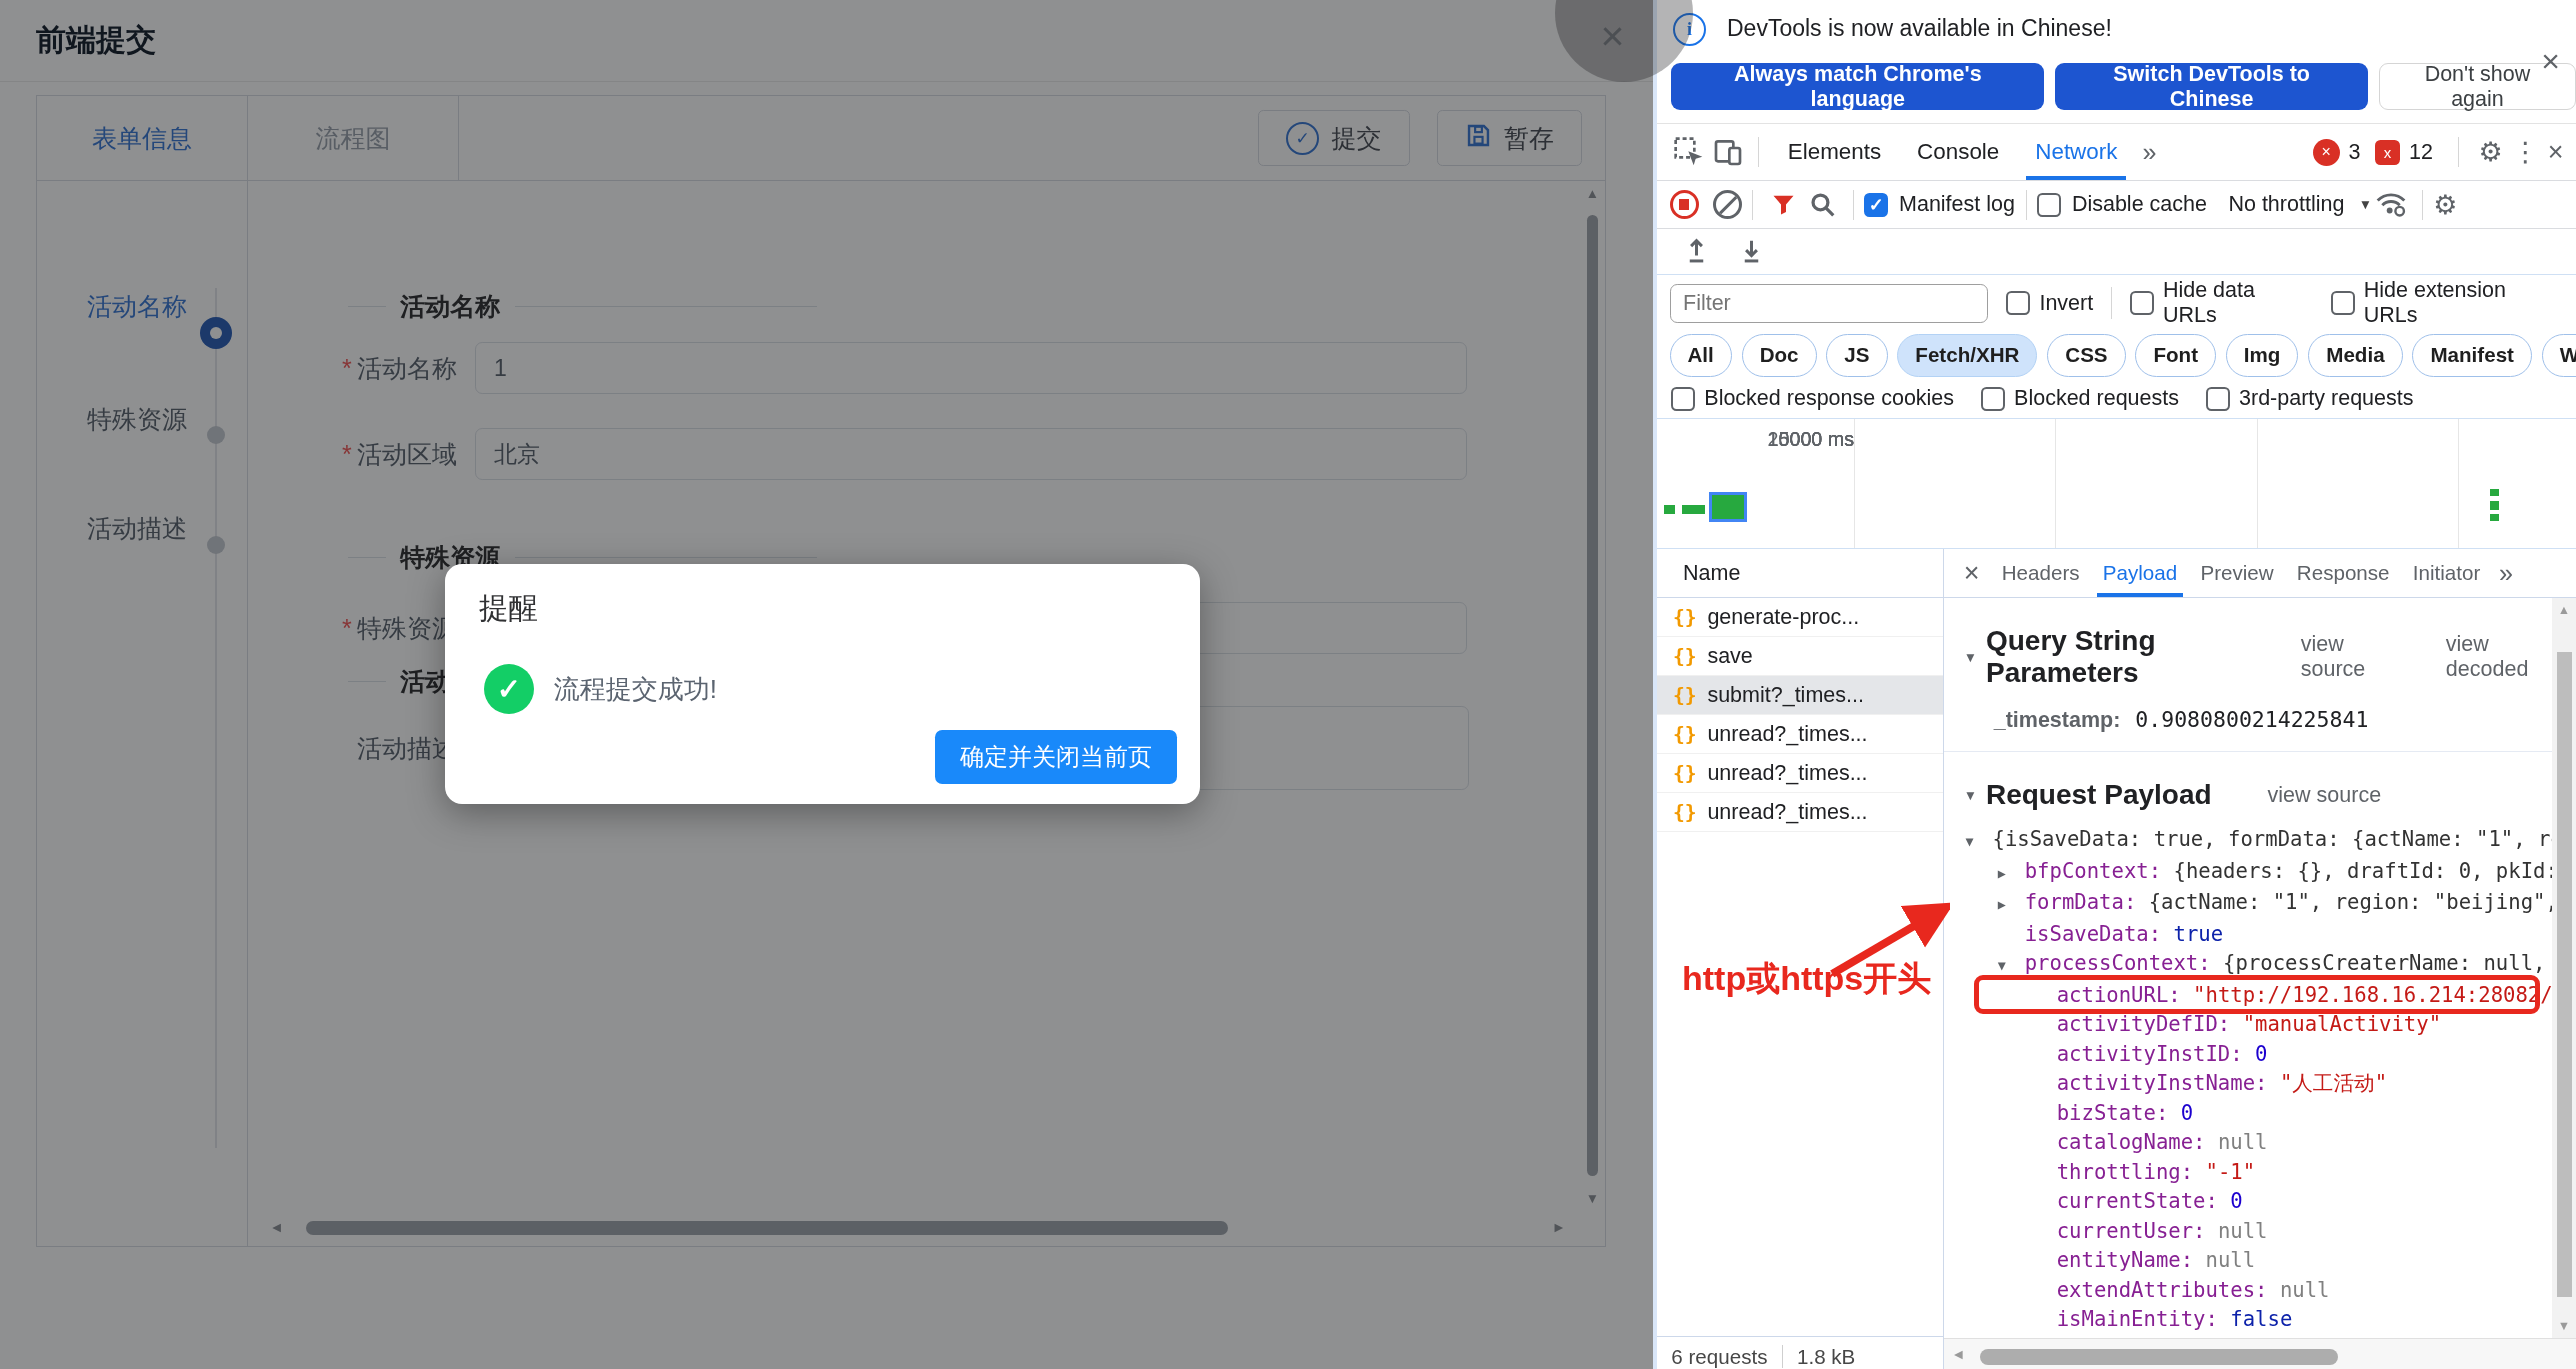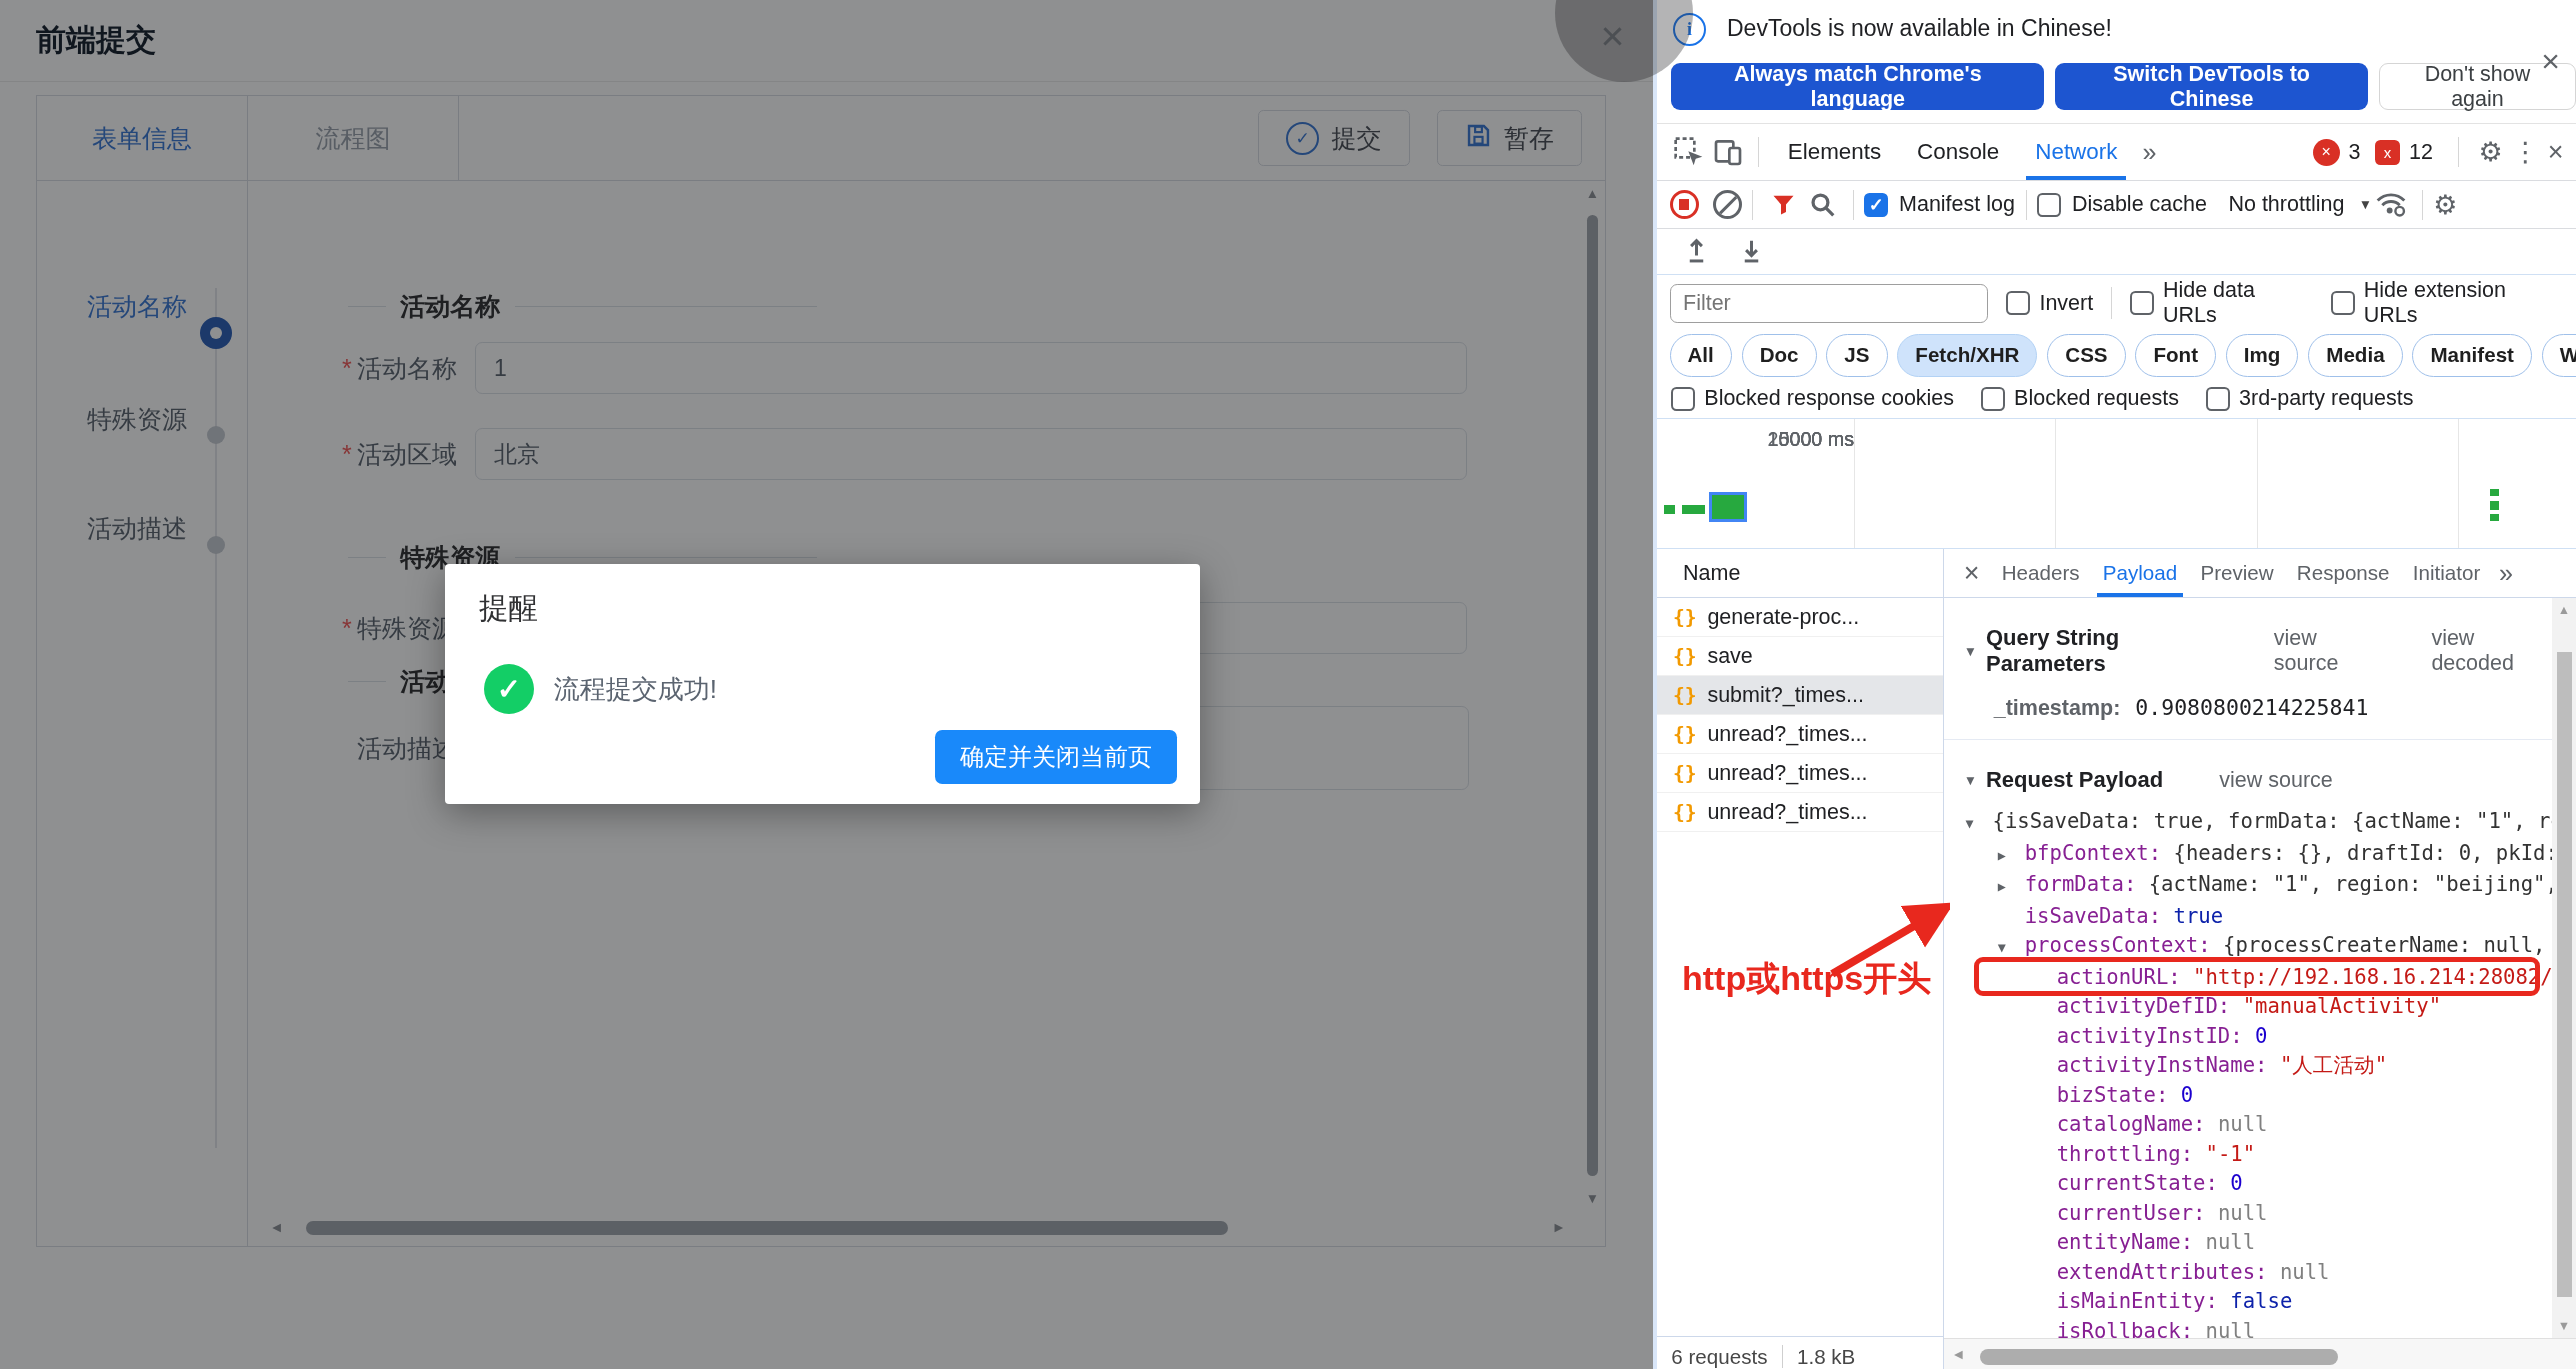--- a/index.html
+++ b/index.html
@@ -52,21 +52,21 @@
   .v-thumb{position:absolute;left:5.4px;width:10.7px;top:29px;bottom:30px;background:#a2a7ae;border-radius:5.4px;}
   .h-scroll{position:absolute;left:21.5px;right:39px;bottom:7.2px;height:23px;}
   .h-scroll .arr{position:absolute;top:1.8px;font-size:14.3px;color:#8c9097;}
   .h-thumb{position:absolute;left:36px;width:922px;top:4.5px;height:13.4px;background:#a2a7ae;border-radius:7.2px;}
 
   
   .overlay{position:absolute;left:0;top:0;width:1653px;height:1369px;background:rgba(10,12,16,0.46);z-index:10;}
   .page-close{position:absolute;left:1555px;top:-56px;width:138px;height:138px;border-radius:50%;
               background:rgba(40,40,44,0.35);display:flex;align-items:flex-end;justify-content:center;}
   .page-close span{font-size:41px;color:#4c4f53;line-height:1;margin-bottom:25px;margin-right:23px;}
-  .modal{position:absolute;left:445px;top:564px;width:755px;height:240px;background:#fff;border-radius:4px;
+  .modal{position:absolute;left:445px;top:564px;width:755px;height:240px;background:#fff;border-radius:17px;
          box-shadow:0 9px 36px rgba(0,0,0,0.35);z-index:20;}
   .m-title{position:absolute;left:34px;top:25px;font-size:29.5px;color:#303133;}
   .m-body{position:absolute;left:39px;top:100px;display:flex;align-items:center;gap:19.7px;}
   .m-check{width:50px;height:50px;border-radius:50%;background:#13ce66;color:#fff;font-size:29px;font-weight:700;
            display:flex;align-items:center;justify-content:center;}
   .m-msg{font-size:26px;color:#5b6470;}
   .m-btn{position:absolute;right:23px;bottom:19.7px;height:54px;padding:0 25px;background:#1989fa;color:#fff;
          font-size:24px;border:none;border-radius:7.2px;font-family:"Liberation Sans",sans-serif;}
 
   
@@ -153,21 +153,21 @@
   .d-tab{height:100%;display:flex;align-items:center;padding:0 11.6px;font-size:20.6px;color:#5f6368;position:relative;}
   .d-tab.active{color:#1a73e8;}
   .d-tab.active::after{content:'';position:absolute;left:5.4px;right:5.4px;bottom:0;height:3.6px;background:#1a73e8;}
   .detail-body{flex:1;position:relative;overflow:hidden;background:#fff;}
   .pane-scroll{position:absolute;right:0;top:0;bottom:0;width:24px;background:#f2f2f2;}
   .pane-scroll .arr{position:absolute;left:0;width:24px;text-align:center;font-size:12.5px;color:#9a9a9a;}
   .pane-thumb{position:absolute;left:4.5px;width:15px;top:54px;height:645px;background:#bdbdbd;}
   .payload{padding:0 27px 0 19.7px;}
   .sec-head{display:flex;align-items:center;gap:9px;margin-top:27px;}
   .tri{font-size:13.4px;color:#5f6368;}
-  .sec-title{font-size:22px;font-weight:700;color:#202124;}
+  .sec-title{font-size:28px;font-weight:700;color:#202124;}
   .sec-link{font-size:21.5px;color:#5f6368;margin-left:47px;}
   .param-row{margin-top:18px;padding-left:30px;font-size:21.5px;}
   .param-key{font-weight:700;color:#5f6368;}
   .param-val{font-family:"DejaVu Sans Mono",monospace;color:#202124;margin-left:9px;}
   .p-hr{height:0;border-top:1.8px solid #e5eaf3;margin:18px -27px 0 -19.7px;}
   .tree{margin-top:14.3px;font-family:"DejaVu Sans Mono",monospace;font-size:20.6px;line-height:29.5px;
         white-space:nowrap;}
   .tree-line{position:relative;overflow:visible;}
   .texp{display:inline-block;width:27px;font-size:13.4px;color:#5f6368;}
   .tkey{color:#872093;}

